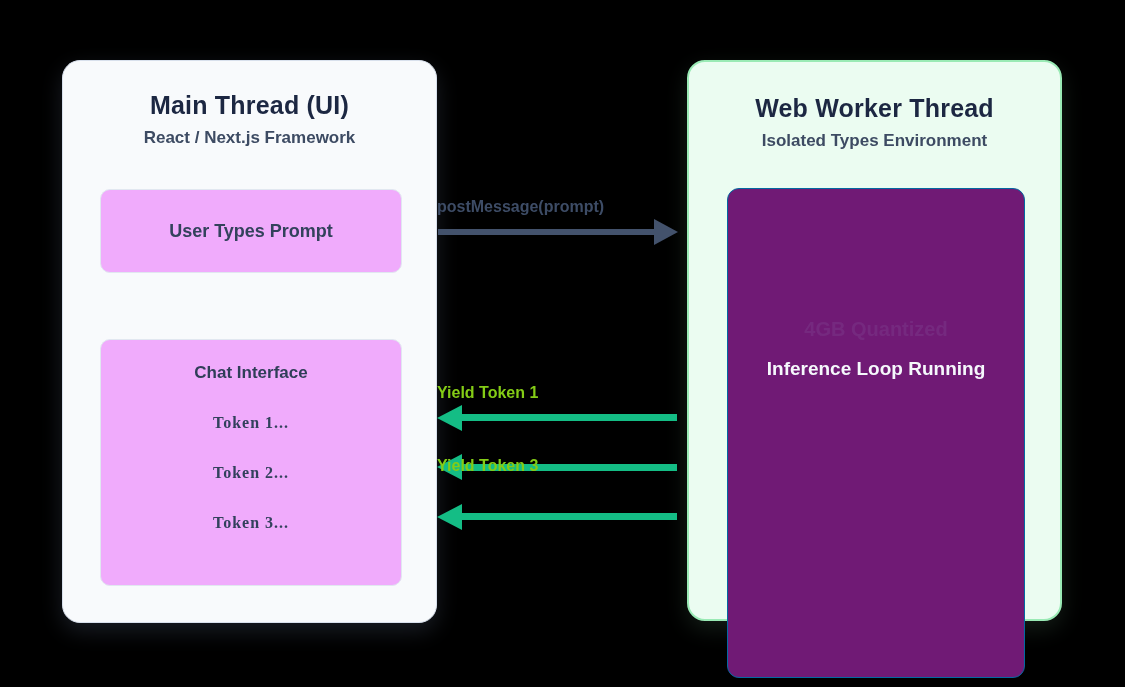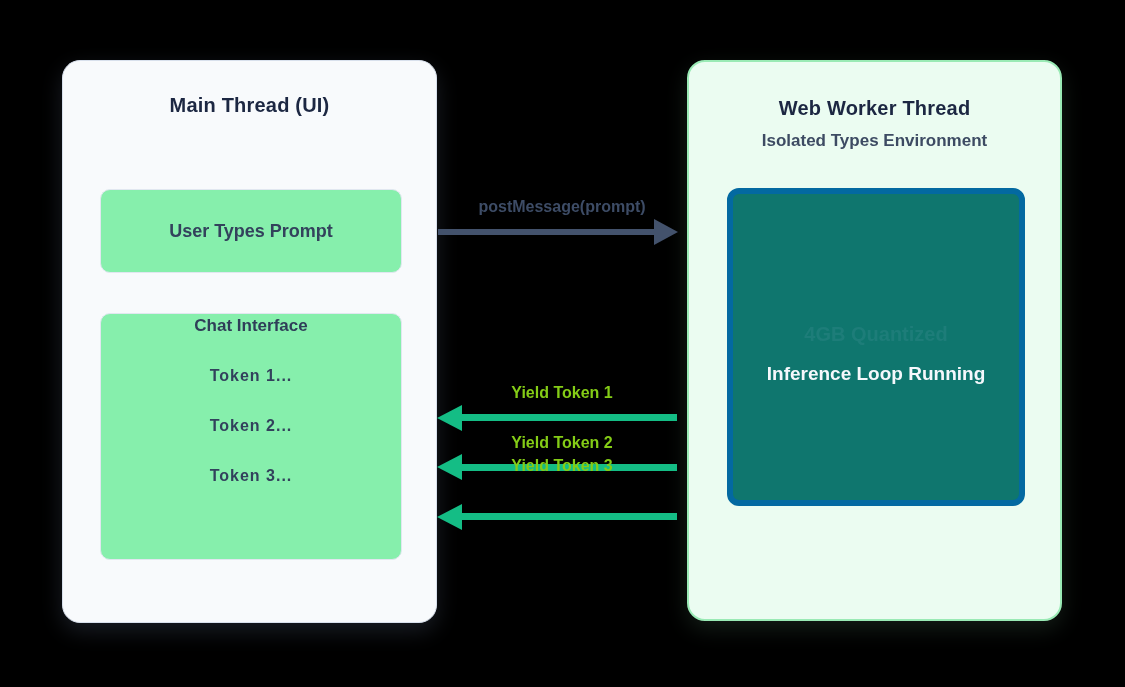--- a/index.html
+++ b/index.html
@@ -20,68 +20,68 @@
     box-shadow: 0 8px 22px rgba(90,105,130,0.28);
   }
   .panel-worker {
     left: 687px; height: 561px;
     background: #ebfcf1;
     border: 2px solid #9aeab5;
     box-shadow: 0 8px 22px rgba(90,130,105,0.22);
   }
 
   .panel h1 {
-    margin-top: 30px; font-size: 20px; line-height: 28px;
+    margin-top: 30px; font-size: 25px; line-height: 28px;
     font-weight: 700; color: #1c2742; letter-spacing: 0.2px;
   }
   .panel-worker h1 { margin-top: 32px; }
   .panel .subtitle {
     margin-top: 9px; font-size: 17px; line-height: 20px;
     font-weight: 600; color: #3d4b63;
   }
 
   
   .card {
     position: absolute; left: 37px; width: 302px;
-    background: #86efac; border: 1px solid #e1e7f0; border-radius: 10px;
+    background: #f0abfc; border: 1px solid #e1e7f0; border-radius: 10px;
   }
   .prompt-card {
     top: 128px; height: 84px;
     display: flex; align-items: center; justify-content: center;
   }
   .prompt-card span { font-size: 18px; font-weight: 600; color: #33425c; }
 
-  .chat-card { top: 252px; height: 247px; }
+  .chat-card { top: 278px; height: 247px; padding-top: 21px; }
   .chat-title { font-size: 17px; line-height: 24px; font-weight: 600; color: #2f3e58; }
   .token {
-    font-family: Liberation Sans, sans-serif;
+    font-family: Liberation Serif, serif;
     font-size: 16px; line-height: 24px; font-weight: 700;
     letter-spacing: 1px; color: #32415c; margin-top: 26px;
   }
   .token:first-of-type { margin-top: 33px; }
 
   
   .model-box {
-    position: absolute; left: 38px; top: 126px; width: 298px; height: 318px;
-    background: #0f766e; border: 6px solid #0369a1; border-radius: 12px;
+    position: absolute; left: 38px; top: 126px; width: 298px; height: 490px;
+    background: #701a75; border: 1px solid #0369a1; border-radius: 12px;
   }
   .ghost-label {
     position: absolute; top: 128px; left: 0; width: 100%;
     font-size: 20px; line-height: 24px; font-weight: 700;
     color: rgba(173, 199, 238, 0.09); text-align: center;
   }
   .status-label {
     position: absolute; top: 168px; left: 0; width: 100%;
     font-size: 19px; line-height: 24px; font-weight: 600;
     color: #f5f8fc; text-align: center;
   }
 
   
   .msg-label {
-    position: absolute; left: 437px; width: 250px; text-align: center;
+    position: absolute; left: 437px; width: 250px; 
     font-size: 16px; line-height: 20px; font-weight: 700; color: #3d4c66;
   }
   .yield-label { color: #84cc16; }
 
   .line { position: absolute; background: #43526c; }
   .pm-line { left: 438px; top: 229px; width: 217px; height: 6px; }
   .pm-head {
     position: absolute; left: 654px; top: 219px; width: 0; height: 0;
     border-top: 13px solid transparent; border-bottom: 13px solid transparent;
     border-left: 24px solid #43526c;
@@ -94,20 +94,21 @@
     border-right: 25px solid #14bd85;
   }
 </style>
 </head>
 <body>
 
 <div class="stage">
 
   <section class="panel panel-main">
     <h1>Main Thread (UI)</h1>
+    <p class="subtitle">React / Next.js Framework</p>
 
     <div class="card prompt-card">
       <span>User Types Prompt</span>
     </div>
 
     <div class="card chat-card">
       <div class="chat-title">Chat Interface</div>
       <div class="token">Token 1...</div>
       <div class="token">Token 2...</div>
       <div class="token">Token 3...</div>
@@ -125,21 +126,20 @@
   </section>
 
   <div class="msg-label" style="top:197px">postMessage(prompt)</div>
   <div class="line pm-line"></div>
   <div class="pm-head"></div>
 
   <div class="msg-label yield-label" style="top:383px">Yield Token 1</div>
   <div class="line yield-line" style="top:414px"></div>
   <div class="yield-head" style="top:405px"></div>
 
-  <div class="msg-label yield-label" style="top:433px">Yield Token 2</div>
   <div class="line yield-line" style="top:464px"></div>
   <div class="yield-head" style="top:454px"></div>
 
   <div class="msg-label yield-label" style="top:456px">Yield Token 3</div>
   <div class="line yield-line" style="top:513px"></div>
   <div class="yield-head" style="top:504px"></div>
 
 </div>
 
 </body></html>

